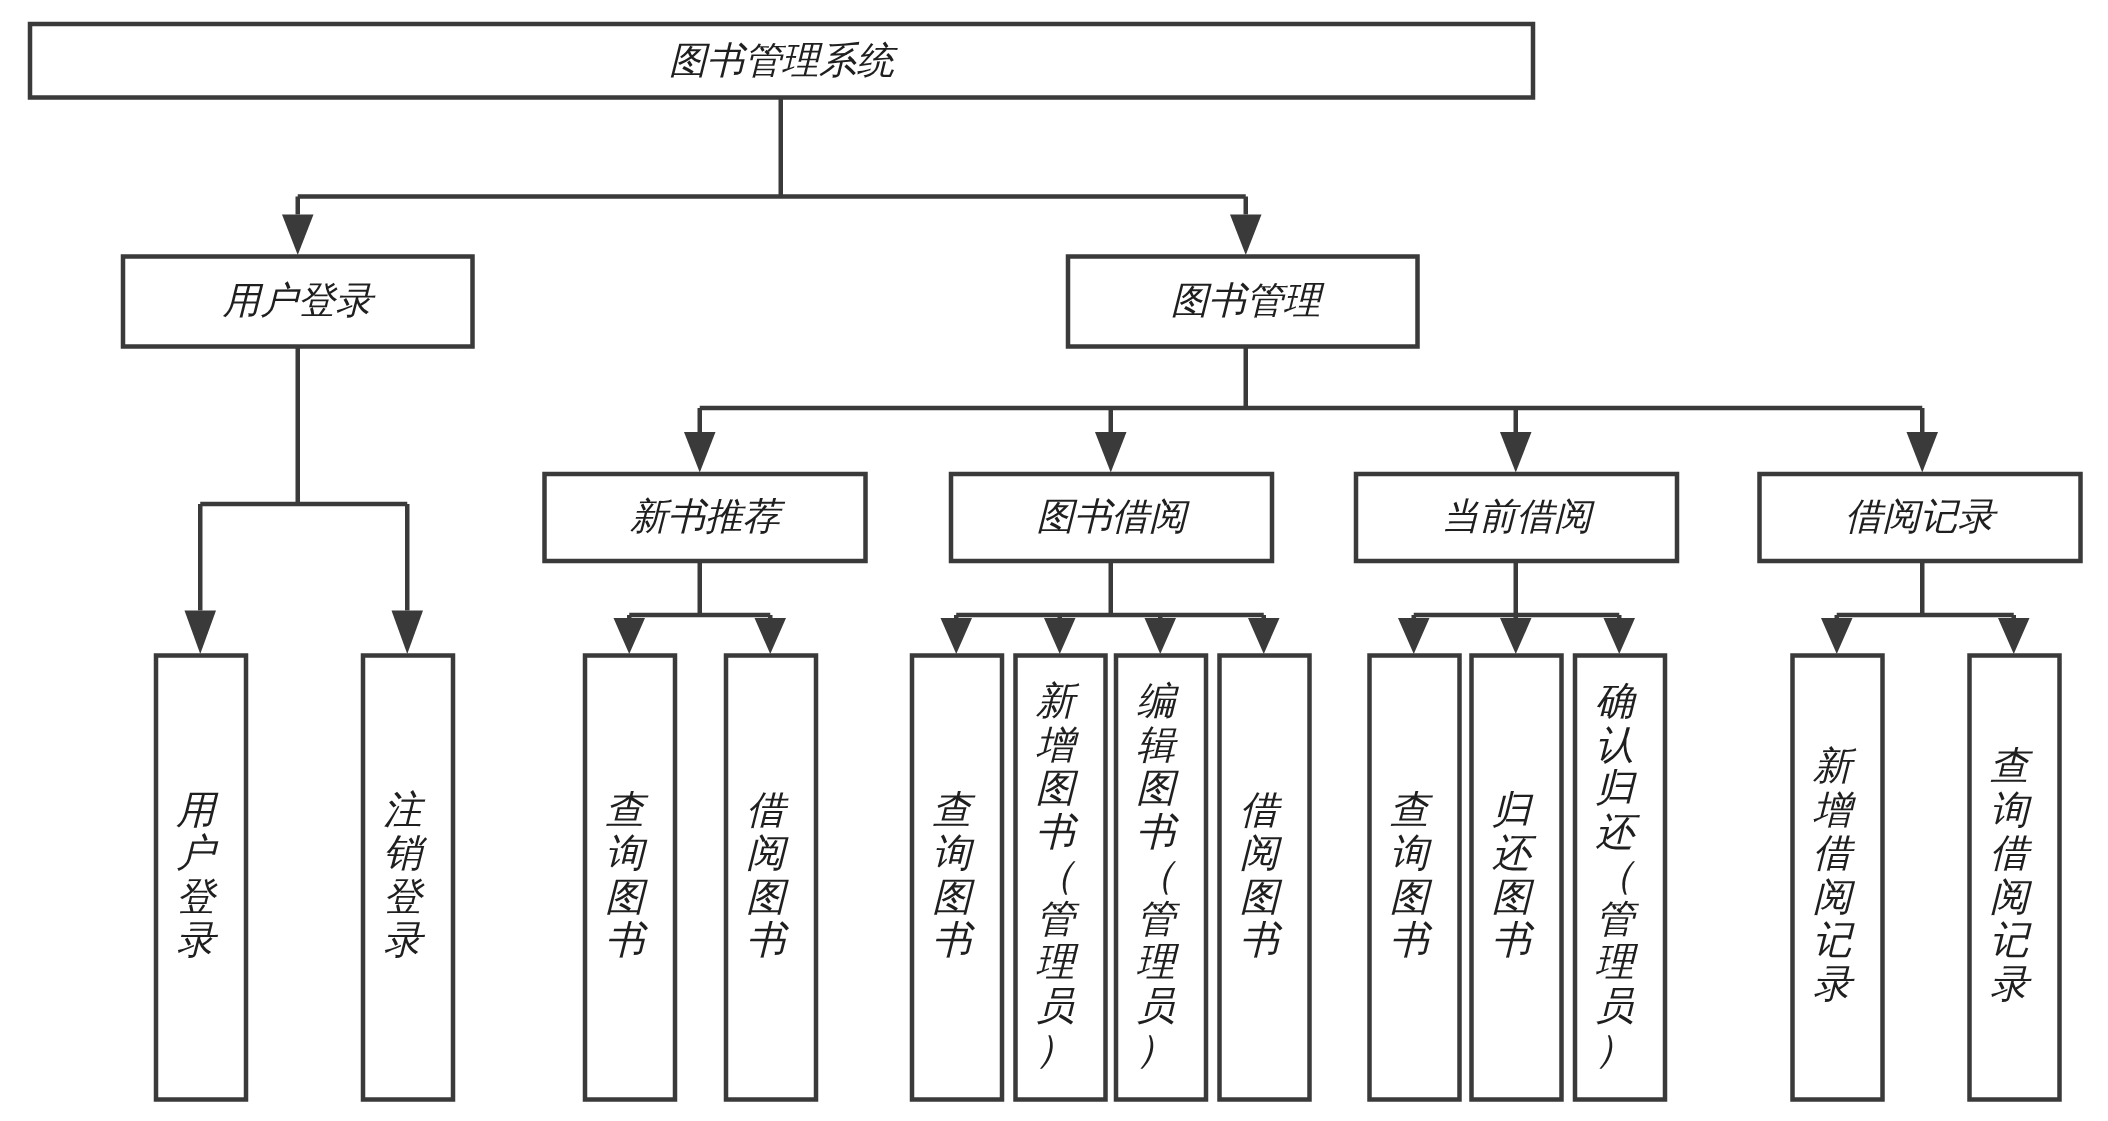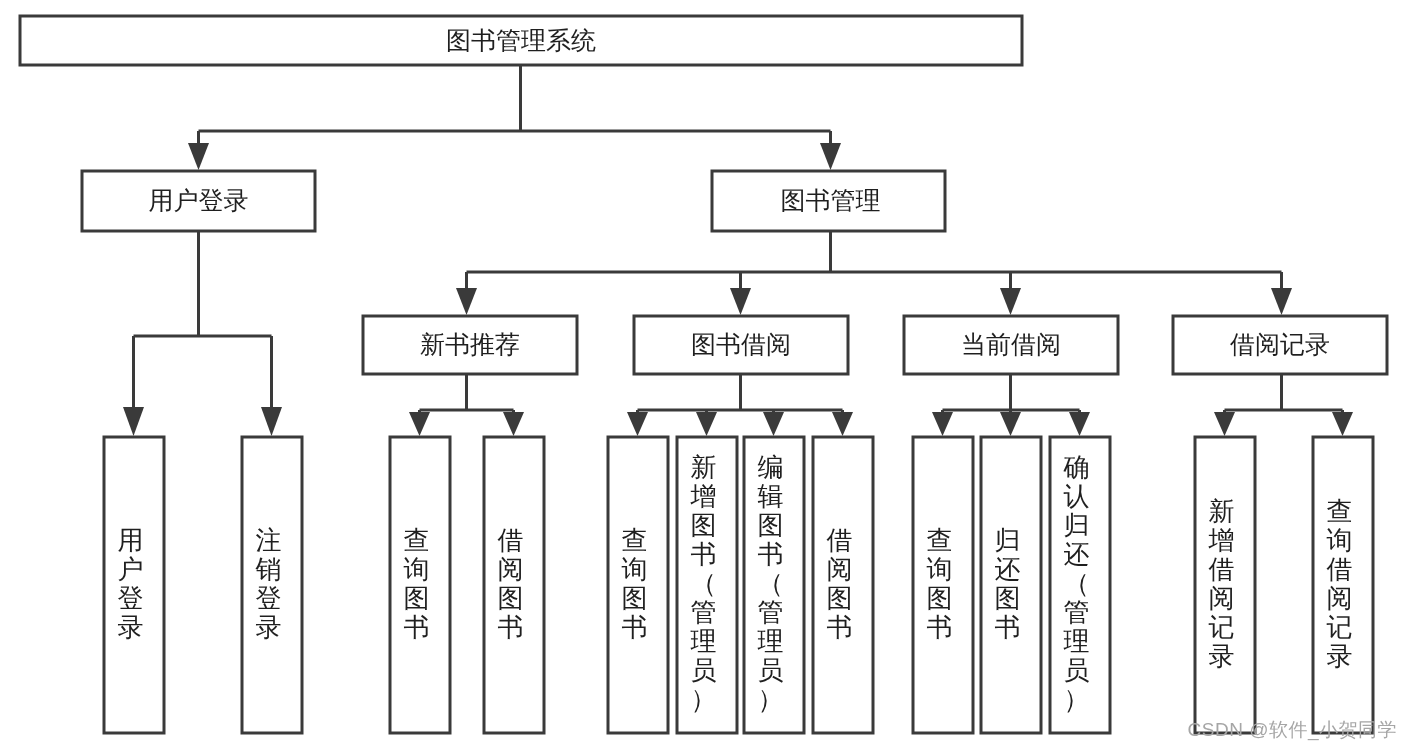--- a/index.html
+++ b/index.html
@@ -11,20 +11,21 @@
     width: 1405px;
     height: 747px;
     font-family: "Liberation Sans", "DejaVu Sans", sans-serif;
     overflow: hidden;
     position: relative;
   }
   #diagram-root {
     position: relative;
     width: 1405px;
     height: 747px;
+    font-style: italic;
   }
   svg.flowchart {
     position: absolute;
     left: 0;
     top: 0;
     width: 1405px;
     height: 747px;
     display: block;
   }
   .node-box {
@@ -229,14 +230,13 @@
       <rect class="node-box" x="1195" y="437" width="60" height="296"></rect>
       <text class="node-label label-v" x="1224.5" y="512.5" style="letter-spacing:6px"><tspan x="1224.5" y="512.5">新</tspan><tspan x="1224.5" y="541.5">增</tspan><tspan x="1224.5" y="570.5">借</tspan><tspan x="1224.5" y="599.5">阅</tspan><tspan x="1224.5" y="628.5">记</tspan><tspan x="1224.5" y="657.5">录</tspan></text>
     </g>
     <g>
       <rect class="node-box" x="1313" y="437" width="60" height="296"></rect>
       <text class="node-label label-v" x="1342.5" y="512.5" style="letter-spacing:6px"><tspan x="1342.5" y="512.5">查</tspan><tspan x="1342.5" y="541.5">询</tspan><tspan x="1342.5" y="570.5">借</tspan><tspan x="1342.5" y="599.5">阅</tspan><tspan x="1342.5" y="628.5">记</tspan><tspan x="1342.5" y="657.5">录</tspan></text>
     </g>
 
   </svg>
 
-  <div class="watermark">CSDN @软件_小贺同学</div>
 </div>
 
 </body></html>

